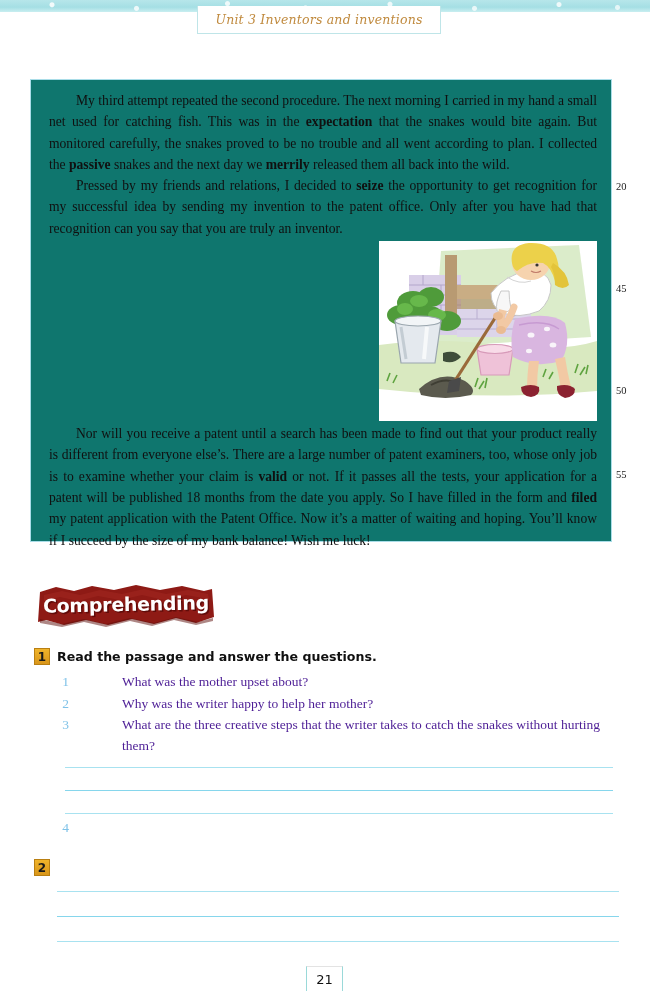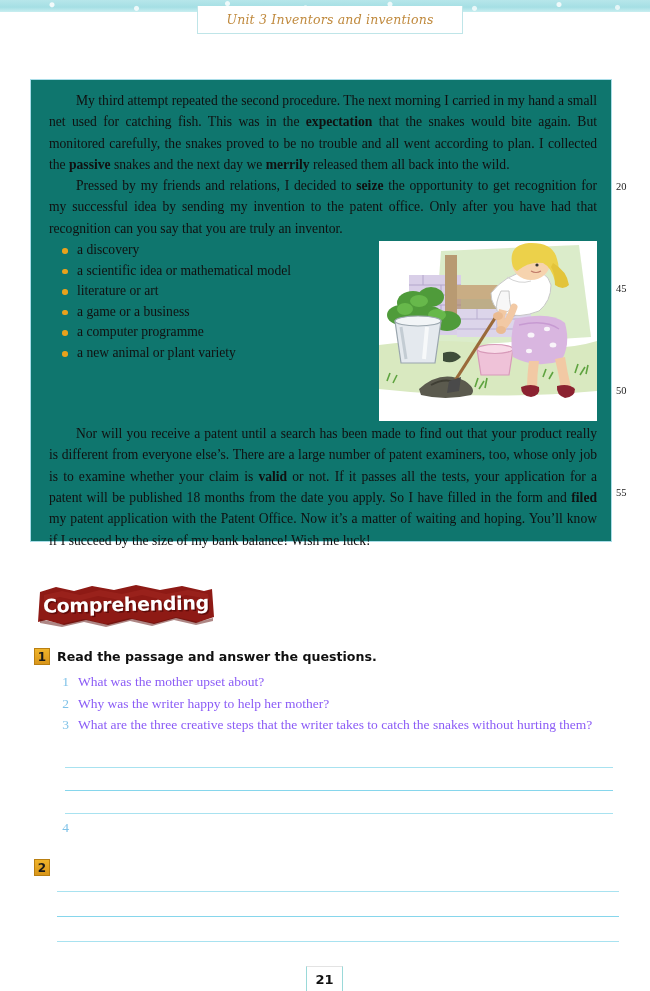--- a/index.html
+++ b/index.html
@@ -21,21 +21,21 @@
       radial-gradient(circle at 21% 70%, rgba(255,255,255,.8) 0 2px, transparent 3px),
       radial-gradient(circle at 35% 30%, rgba(255,255,255,.8) 0 2px, transparent 3px),
       radial-gradient(circle at 47% 65%, rgba(255,255,255,.7) 0 2px, transparent 3px),
       radial-gradient(circle at 60% 35%, rgba(255,255,255,.8) 0 2px, transparent 3px),
       radial-gradient(circle at 73% 70%, rgba(255,255,255,.75) 0 2px, transparent 3px),
       radial-gradient(circle at 86% 38%, rgba(255,255,255,.8) 0 2px, transparent 3px),
       radial-gradient(circle at 95% 62%, rgba(255,255,255,.7) 0 2px, transparent 3px),
       linear-gradient(180deg,#b7e6ea 0%, #a5dfe4 60%, #c9eef0 100%);
   }
   .unit-header {
-    position:absolute; left:197px; top:6px; width:266px; height:28px;
+    position:absolute; left:197px; top:6px; width:244px; height:28px;
     background:#ffffff;
     border:1px solid #bfe5e8;
     border-top:none;
     display:flex; align-items:center; justify-content:center;
   }
   .unit-header .ttl {
     font-family:"DejaVu Serif", serif;
     font-style:italic;
     font-size:12.5px;
     color:#c08a3e;
@@ -140,38 +140,38 @@
 
   .q-list { position:absolute; left:60px; width:560px; }
   .q-item {
     display:flex; align-items:flex-start; gap:9px;
     font-size:13.5px; line-height:20.5px;
     margin-bottom:1px;
   }
   .q-num {
     color:#7fc2e8; font-size:13.5px; flex:0 0 auto; width:9px; text-align:right;
   }
-  .q-text { color:#8b5cf6; }
+  .q-text { color:#4c1d95;margin-left:44px; }
 
   .ans-line {
     position:absolute; height:1px;
     background:#a8e2f0;
   }
   .ans-line.strong { background:#86d6ec; }
 
   
   .pagenum {
     position:absolute; left:306px; top:966px; width:37px; height:25px;
     border-left:1.5px solid #9ad9d9;
     border-right:1.5px solid #9ad9d9;
     border-top:1px solid #e3e3e3;
     background:#ffffff;
     display:flex; align-items:center; justify-content:center;
     font-family:"DejaVu Sans", sans-serif;
-    font-weight:bold; font-size:13px; color:#111;
+    font-weight:normal; font-size:13px; color:#111;
   }
 </style>
 </head>
 <body>
 
 <div class="top-band"></div>
 
 <div class="unit-header">
   <span class="ttl">Unit 3 Inventors and inventions</span>
 </div>
@@ -289,38 +289,30 @@
       <g stroke="#5ea33f" stroke-width="1.6" fill="none">
         <path d="M96 146 l3 -9 M100 148 l5 -8 M106 147 l2 -10"></path>
         <path d="M196 132 l3 -9 M201 134 l5 -8 M207 133 l2 -9"></path>
         <path d="M8 140 l3 -8 M14 142 l4 -8"></path>
         <path d="M164 136 l3 -8 M170 138 l4 -7"></path>
       </g>
     </svg>
   </div>
 
 
-  <ul class="novel-list" id="exlist">
-      <li>a discovery</li>
-      <li>a scientific idea or mathematical model</li>
-      <li>literature or art</li>
-      <li>a game or a business</li>
-      <li>a computer programme</li>
-      <li>a new animal or plant variety</li>
-    </ul>
 
   <div style="clear:both"></div>
 
   <p id="para4"><span>Nor will you receive a patent until a search has been made to find out that your product really is different from everyone else’s. There are a large number of patent examiners, too, whose only job is to examine whether your claim is </span><b>valid</b><span> or not. If it passes all the tests, your application for a patent will be published 18 months from the date you apply. So I have filled in the form and </span><b>filed</b><span> my patent application with the Patent Office. Now it’s a matter of waiting and hoping. You’ll know if I succeed by the size of my bank balance! Wish me luck!</span></p>
 </div>
 
 <div class="linenum" style="top:181px;">20</div>
 <div class="linenum" style="top:283px;">45</div>
 <div class="linenum" style="top:385px;">50</div>
-<div class="linenum" style="top:487px;">55</div>
+<div class="linenum" style="top:469px;">55</div>
 
 <div class="banner">
   <svg width="180" height="44" viewBox="0 0 180 44">
     <path d="M4 9 L20 4 L38 8 L56 3 L78 7 L100 2 L124 7 L146 3 L168 8 L176 6
              L178 34 L160 40 L140 35 L118 41 L96 36 L72 42 L50 37 L28 42 L10 37 L2 39 Z" fill="#8E1A15"></path>
     <path d="M8 12 L26 8 L44 12 L64 7 L86 11 L108 6 L130 11 L152 7 L172 11
              L173 16 L150 12 L128 17 L106 12 L84 17 L62 13 L42 18 L24 14 L8 18 Z" fill="#a32820" opacity="0.55"></path>
     <path d="M4 36 L26 41 L48 36 L70 41 L94 35 L118 40 L140 34 L162 39 L177 35
              L177 38 L160 42 L138 37 L116 43 L94 38 L70 44 L48 39 L26 44 L4 40 Z" fill="#5e100c" opacity="0.5"></path>
   </svg>

